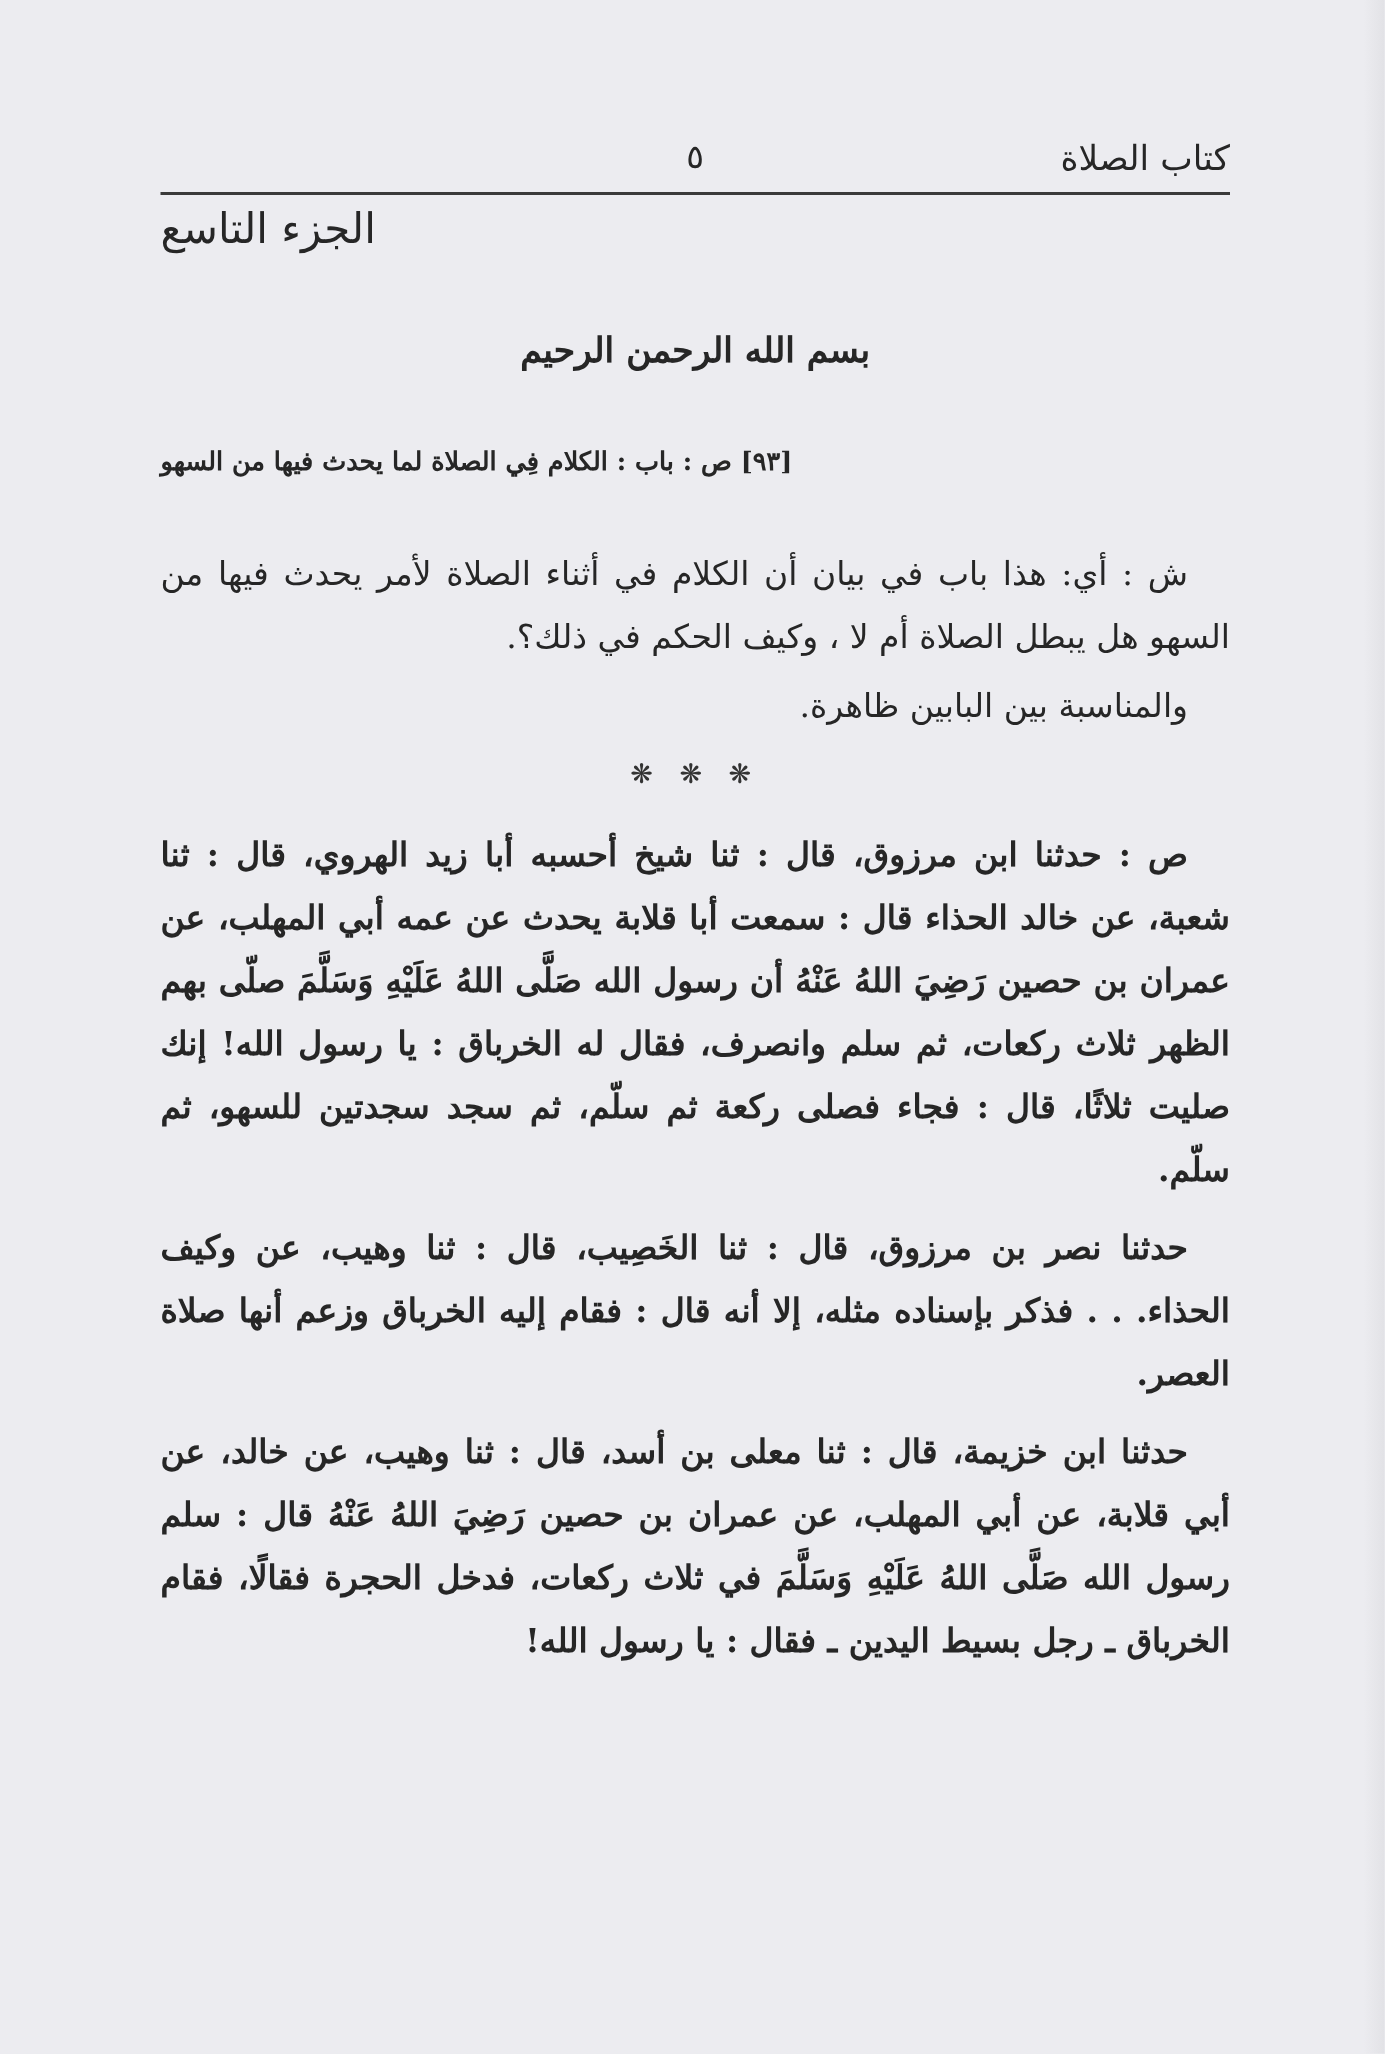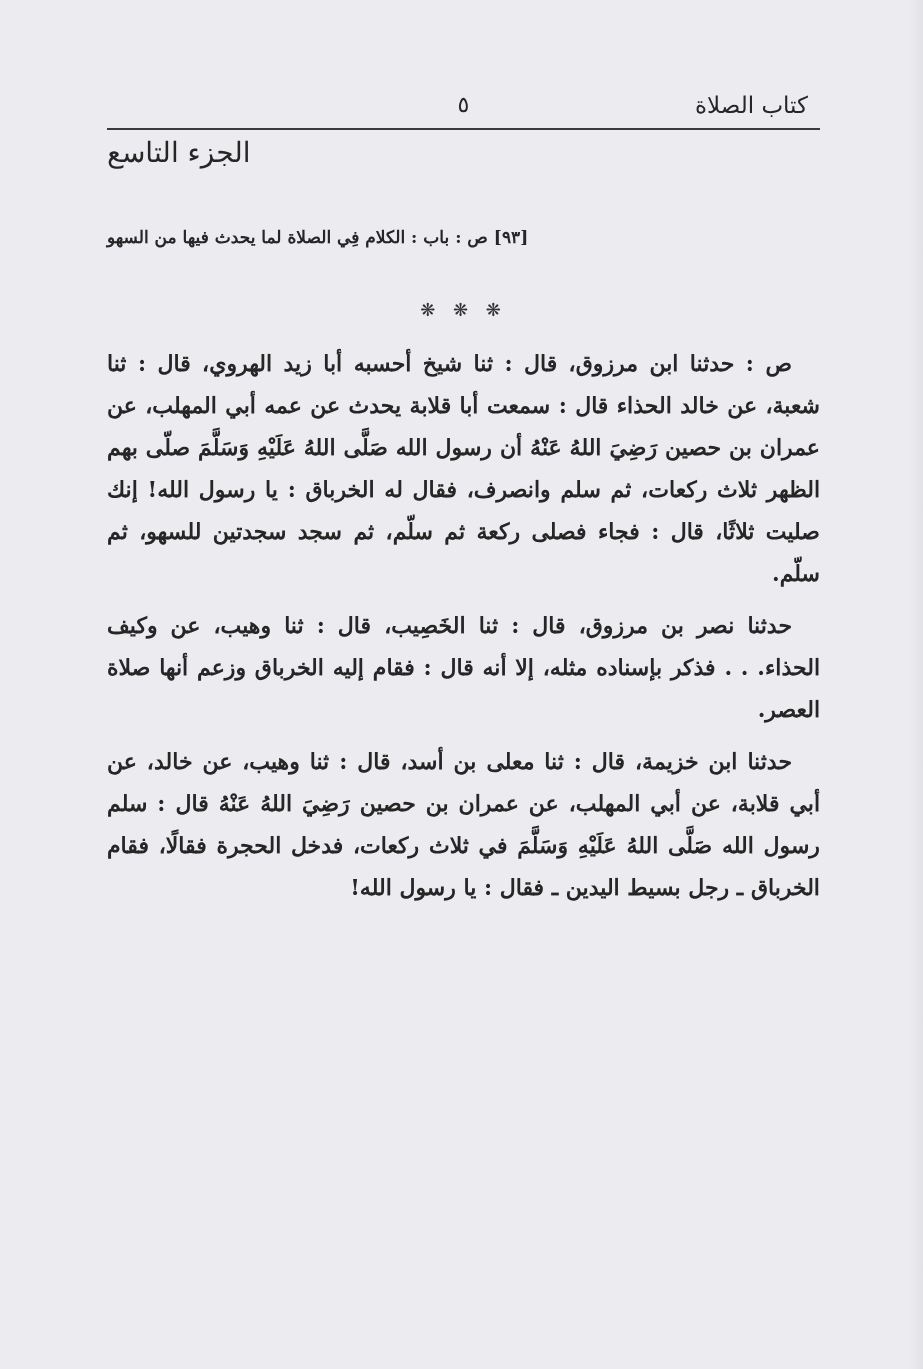--- a/index.html
+++ b/index.html
@@ -25,21 +25,21 @@
       position: absolute;
       left: 107px;
       top: 88px;
       width: 713px;
       height: 40px;
       direction: rtl;
       border-bottom: 2px solid #3a3a3a;
     }
     .running-header .hdr-right {
       position: absolute;
-      right: 12px;
+      right: 0;
       top: 4px;
       font-size: 23px;
       font-family: "DejaVu Serif", serif;
     }
     .running-header .hdr-center {
       position: absolute;
       left: 0; right: 0;
       text-align: center;
       top: 4px;
       font-size: 22px;
@@ -106,23 +106,26 @@
 
 <div class="page-edge"></div>
 
 <div class="running-header">
   <span class="hdr-right">كتاب الصلاة</span>
   <span class="hdr-center">٥</span>
   <span class="hdr-left">الجزء التاسع</span>
 </div>
 
 <div class="content">
+  <div class="basmala">بسم الله الرحمن الرحيم</div>
 
   <div class="chapter-heading">[٩٣] ص : باب : الكلام فِي الصلاة لما يحدث فيها من السهو</div>
 
+  <p class="para indent commentary">ش : أي: هذا باب في بيان أن الكلام في أثناء الصلاة لأمر يحدث فيها من السهو هل يبطل الصلاة أم لا ، وكيف الحكم في ذلك؟.</p>
+  <p class="para indent commentary">والمناسبة بين البابين ظاهرة.</p>
 
   <div class="separator">❋ ❋ ❋</div>
 
   <p class="para bold indent">ص : حدثنا ابن مرزوق، قال : ثنا شيخ أحسبه أبا زيد الهروي، قال : ثنا شعبة، عن خالد الحذاء قال : سمعت أبا قلابة يحدث عن عمه أبي المهلب، عن عمران بن حصين رَضِيَ اللهُ عَنْهُ أن رسول الله صَلَّى اللهُ عَلَيْهِ وَسَلَّمَ صلّى بهم الظهر ثلاث ركعات، ثم سلم وانصرف، فقال له الخرباق : يا رسول الله! إنك صليت ثلاثًا، قال : فجاء فصلى ركعة ثم سلّم، ثم سجد سجدتين للسهو، ثم سلّم.</p>
   <div class="gap"></div>
   <p class="para bold indent">حدثنا نصر بن مرزوق، قال : ثنا الخَصِيب، قال : ثنا وهيب، عن وكيف الحذاء. . . فذكر بإسناده مثله، إلا أنه قال : فقام إليه الخرباق وزعم أنها صلاة العصر.</p>
   <div class="gap"></div>
   <p class="para bold indent">حدثنا ابن خزيمة، قال : ثنا معلى بن أسد، قال : ثنا وهيب، عن خالد، عن أبي قلابة، عن أبي المهلب، عن عمران بن حصين رَضِيَ اللهُ عَنْهُ قال : سلم رسول الله صَلَّى اللهُ عَلَيْهِ وَسَلَّمَ في ثلاث ركعات، فدخل الحجرة فقالًا، فقام الخرباق ـ رجل بسيط اليدين ـ فقال : يا رسول الله!</p>
 </div>
 

